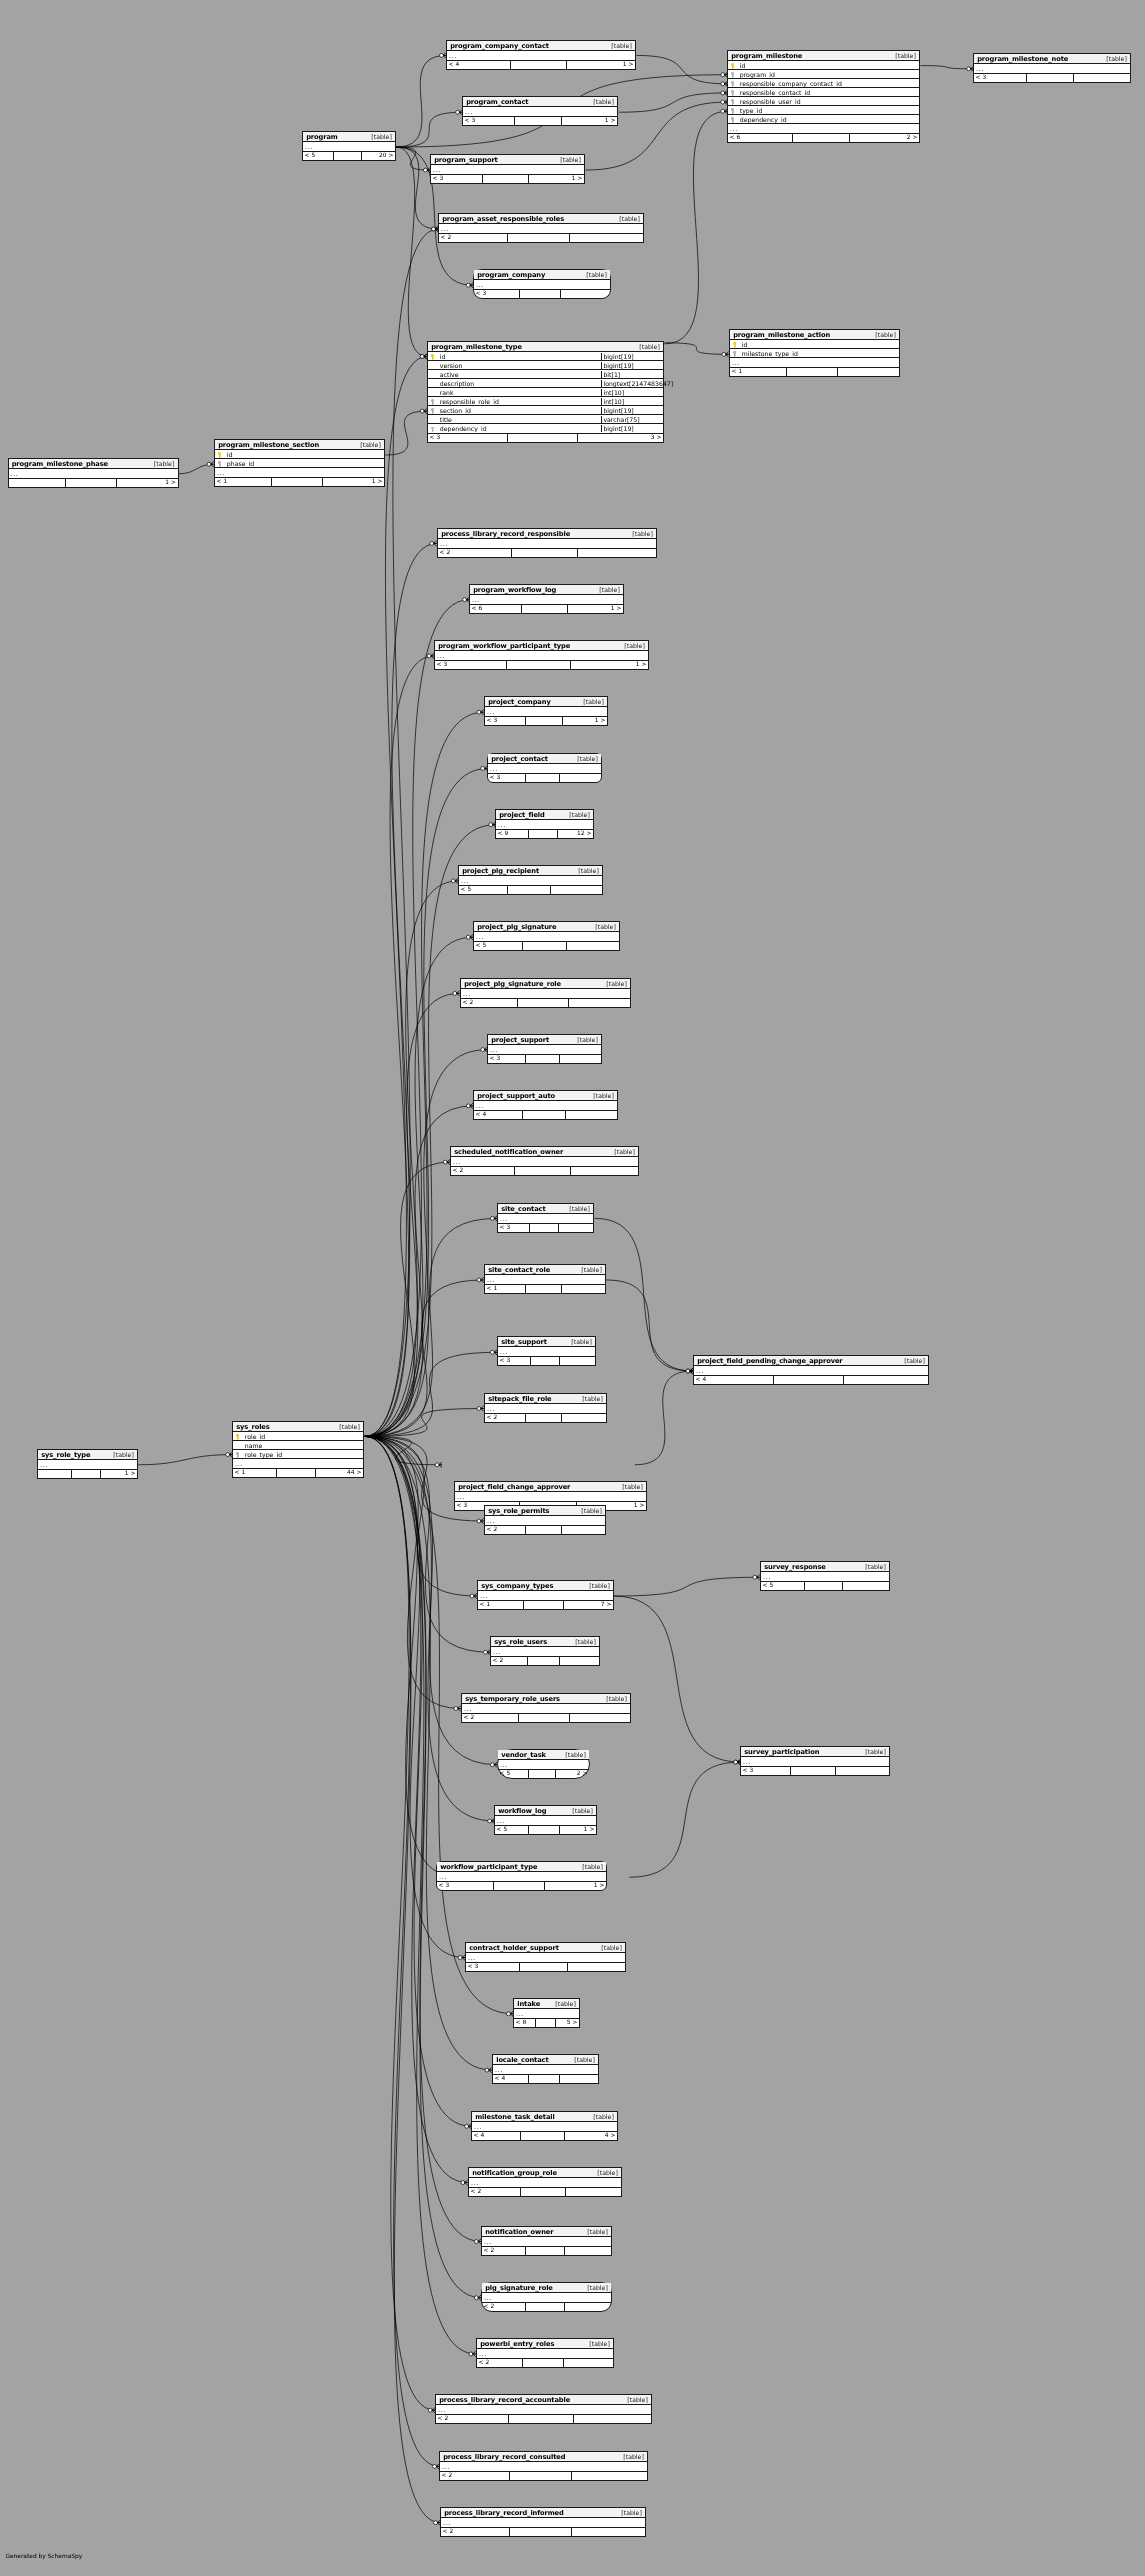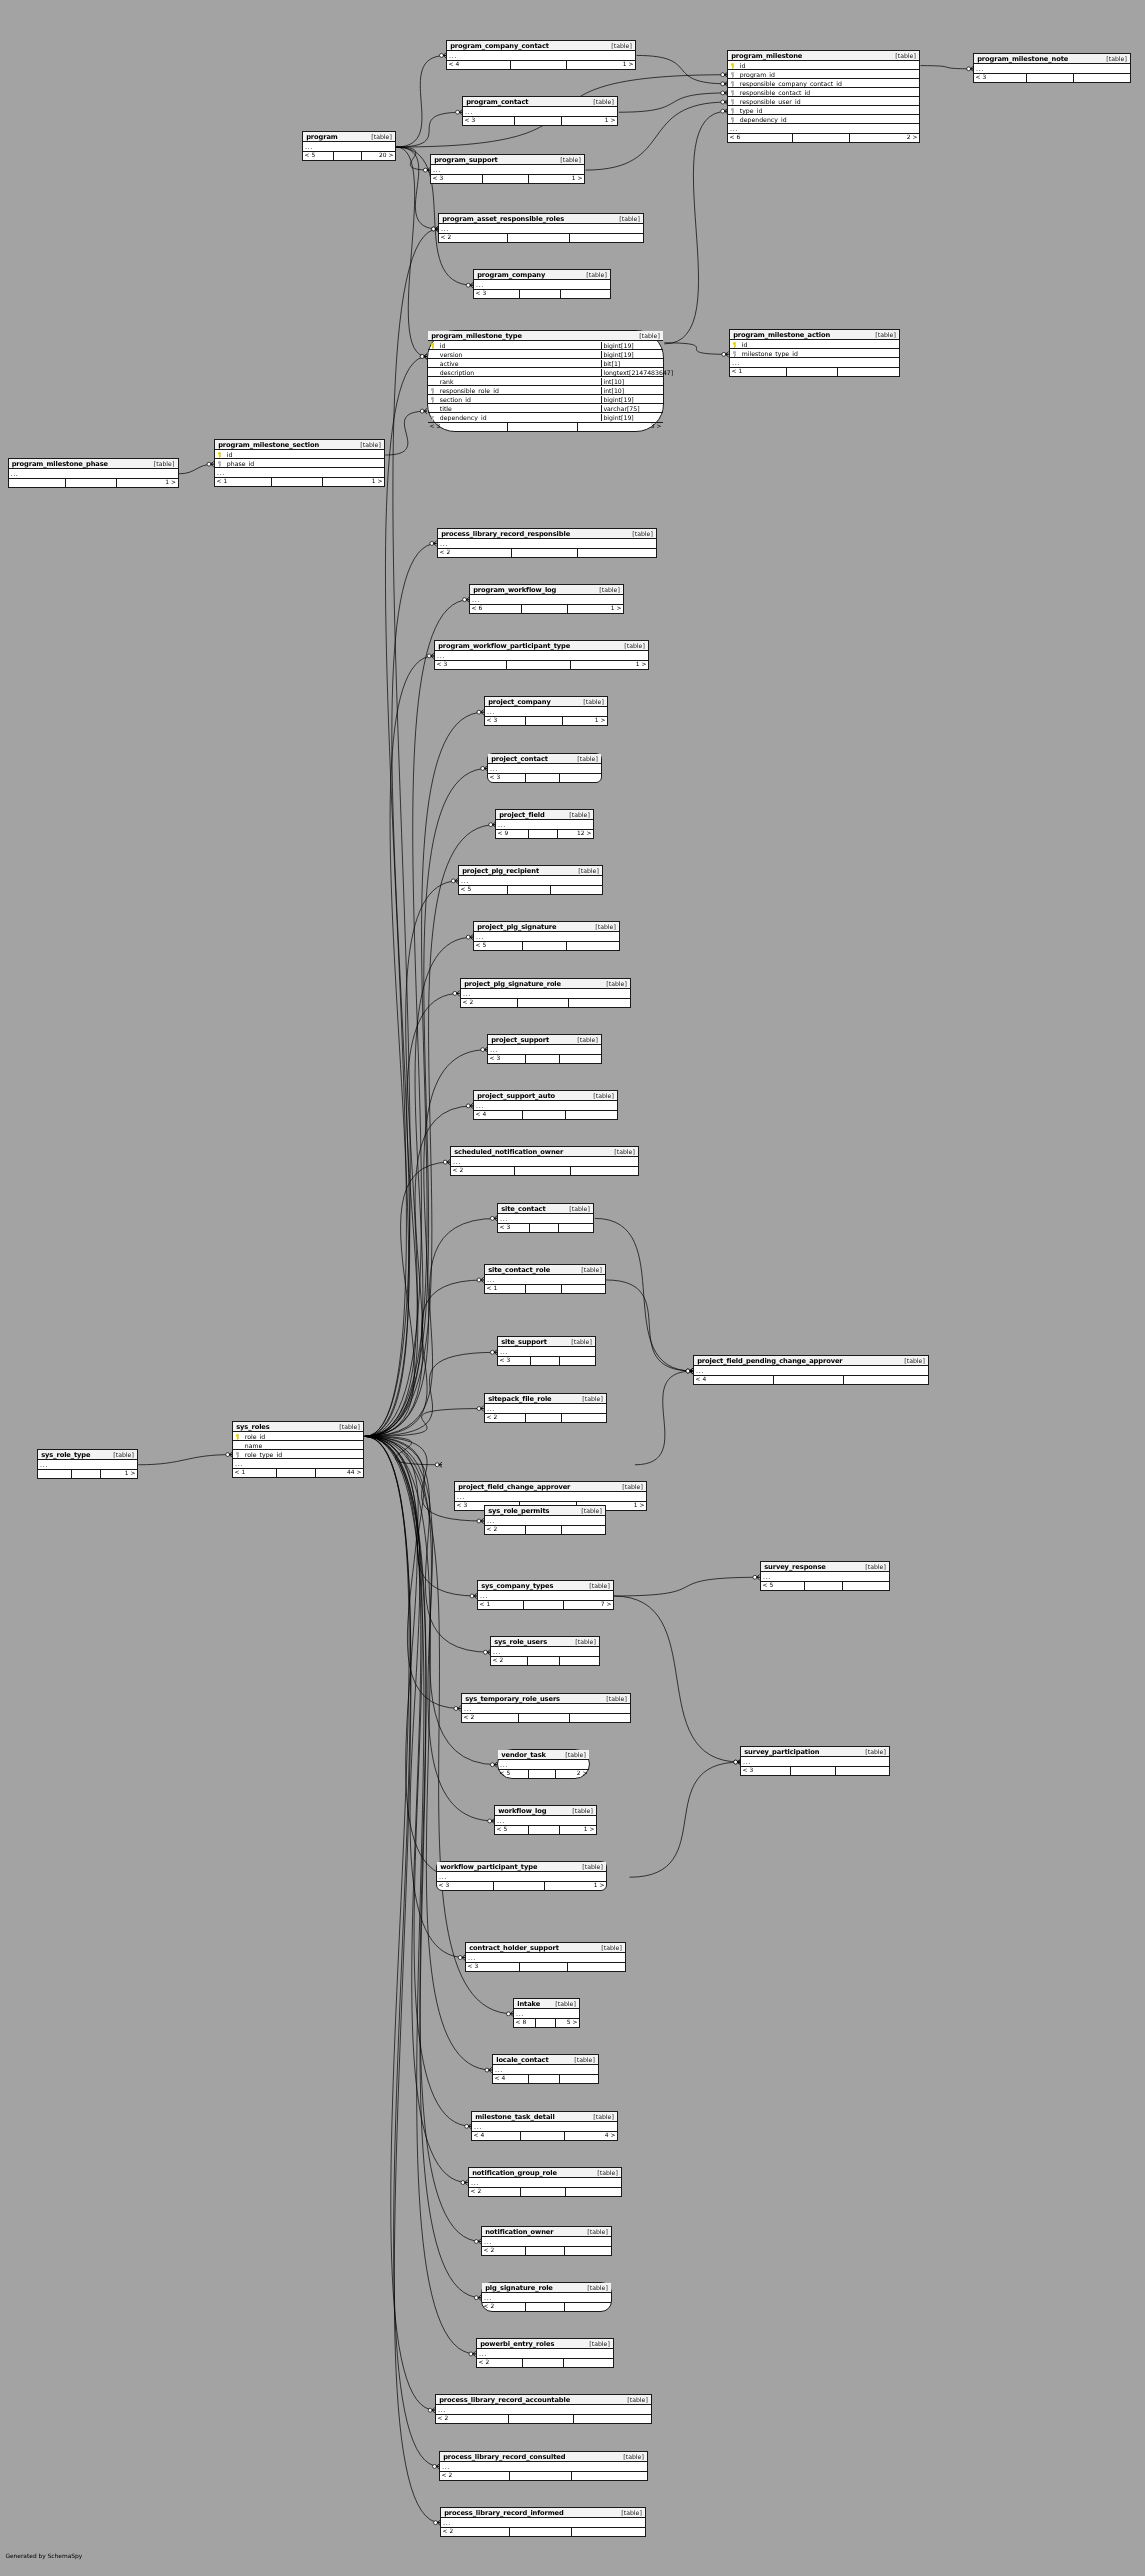--- a/index.html
+++ b/index.html
@@ -462,35 +462,35 @@
         </div>
         <div class="rows">
           <div class="row ellip">...</div>
         </div>
         <div class="foot">
           <div class="l">&lt; 2</div>
           <div class="m"></div>
           <div class="r"></div>
         </div>
       </div>
-      <div class="tbl" style="left: 473px; top: 269px; width: 138px;">
+      <div class="tbl" style="left: 473px; top: 269px; width: 138px; border-radius: 9px;">
         <div class="hdr">
           <span class="nm">program_company</span>
           <span class="tag">[table]</span>
         </div>
         <div class="rows">
           <div class="row ellip">...</div>
         </div>
         <div class="foot">
           <div class="l">&lt; 3</div>
           <div class="m"></div>
           <div class="r"></div>
         </div>
       </div>
-      <div class="tbl" style="left: 427px; top: 330px; width: 237px; border-radius: 28px;">
+      <div class="tbl" style="left: 427px; top: 341px; width: 237px;">
         <div class="hdr">
           <span class="nm">program_milestone_type</span>
           <span class="tag">[table]</span>
         </div>
         <div class="rows">
           <div class="row">
             <span class="kcol"><span class="key pk"><i class="head"></i><i class="shaft"></i><i class="tooth"></i></span></span>
             <span class="cname">id</span>
             <span class="ctype" style="width: 58px;">bigint[19]</span>
           </div>

